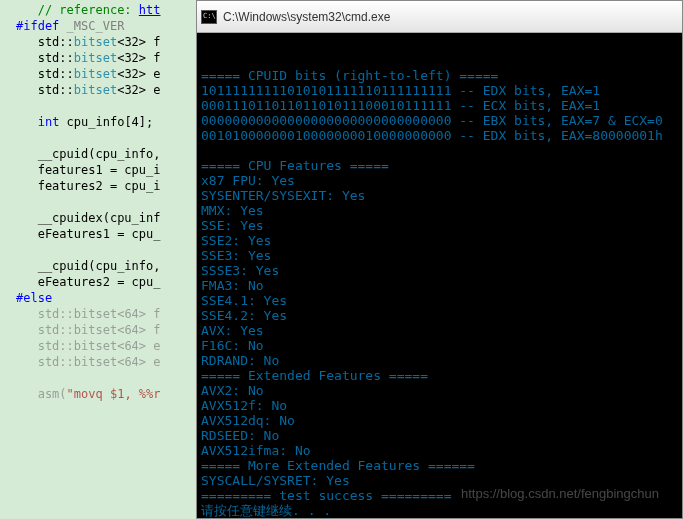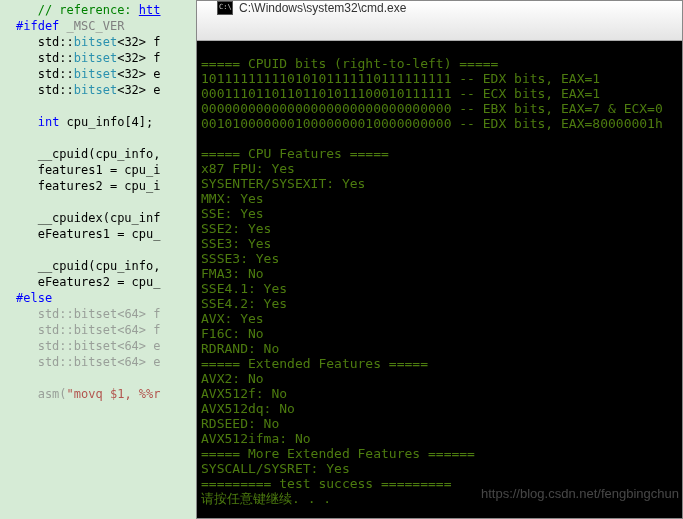--- a/index.html
+++ b/index.html
@@ -8,25 +8,25 @@
   .code-pane { width: 196px; height: 519px; background: #d6ebd6; font-size: 12px; line-height: 16px; padding: 2px 16px; color: #000; white-space: pre; overflow: hidden; }
   .code-pane .comment { color: #008000; }
   .code-pane .link { color: #0000ff; text-decoration: underline; }
   .code-pane .macro { color: #808080; }
   .code-pane .pp { color: #0000ff; }
   .code-pane .kw { color: #0000ff; }
   .code-pane .cls { color: #2b91af; }
   .code-pane .str { color: #a31515; }
   .code-pane .dim { color: #808080; opacity: 0.7; }
   .cmd-window { position: absolute; left: 196px; top: 0; width: 487px; height: 519px; background: #000; border: 1px solid #888; display: flex; flex-direction: column; }
-  .titlebar { height: 40px; background: linear-gradient(#fff,#e4e4e4); display: flex; align-items: flex-start; padding: 0 20px; font-family: "Segoe UI", sans-serif; font-size: 12px; color: #333; border-bottom: 1px solid #aaa; }
+  .titlebar { height: 32px; background: linear-gradient(#fff,#e4e4e4); display: flex; align-items: center; padding: 0 4px; font-family: "Segoe UI", sans-serif; font-size: 12px; color: #333; border-bottom: 1px solid #aaa; }
   .titlebar .icon { width: 16px; height: 14px; background: #000; border: 1px solid #555; margin-right: 6px; position: relative; }
   .titlebar .icon::after { content: "C:\\"; color: #ccc; font-size: 7px; position: absolute; top: 1px; left: 1px; font-family: Consolas, monospace; }
-  .cmd-body { flex: 1; background: #000; color: #4d7c0f; font-family: "NSimSun","SimSun",Consolas,monospace; font-size: 13px; line-height: 15px; padding: 0 4px; white-space: pre; overflow: hidden; }
-  .watermark { position: absolute; right: 4px; bottom: 18px; color: rgba(200,200,200,0.35); font-family: sans-serif; font-size: 13px; pointer-events: none; }
+  .cmd-body { flex: 1; background: #000; color: #0369a1; font-family: "NSimSun","SimSun",Consolas,monospace; font-size: 13px; line-height: 15px; padding: 20px 4px; white-space: pre; overflow: hidden; }
+  .watermark { position: absolute; right: 24px; bottom: 18px; color: rgba(200,200,200,0.35); font-family: sans-serif; font-size: 13px; pointer-events: none; }
 </style>
 </head>
 <body>
 
 <div class="container">
   <div class="code-pane"><span class="comment">   // reference: </span><span class="comment link">htt</span>
 <span class="pp">#ifdef</span><span class="macro"> _MSC_VER</span>
 <span>   std::</span><span class="cls">bitset</span><span>&lt;32&gt; f</span>
 <span>   std::</span><span class="cls">bitset</span><span>&lt;32&gt; f</span>
 <span>   std::</span><span class="cls">bitset</span><span>&lt;32&gt; e</span>

